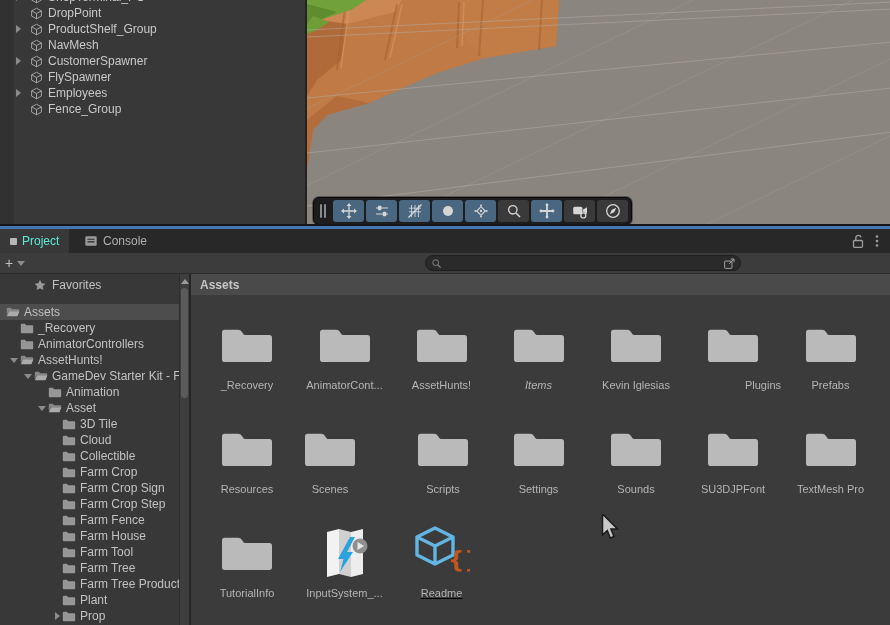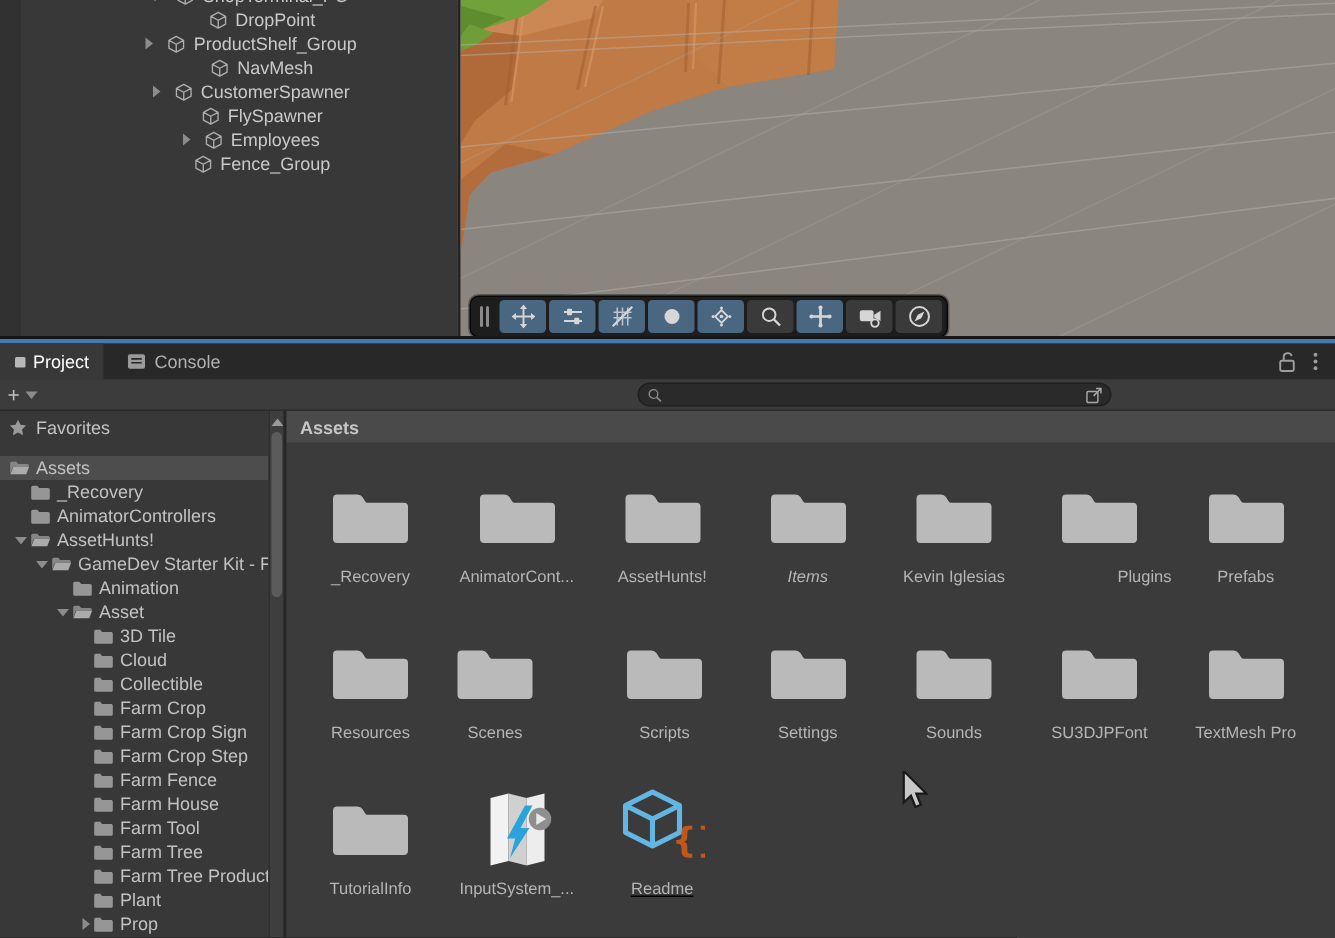--- a/index.html
+++ b/index.html
@@ -2,40 +2,40 @@
 <html><head>
 <meta charset="utf-8">
 <style>
   html,body{margin:0;padding:0;background:#202020;}
   #root{position:relative;width:890px;height:625px;background:#383838;overflow:hidden;
         font-family:"Liberation Sans","DejaVu Sans",sans-serif;-webkit-font-smoothing:antialiased;}
   
   #hierarchy-panel{position:absolute;left:0;top:0;width:305px;height:224px;background:#383838;overflow:hidden;}
   #hierarchy-strip{position:absolute;left:0;top:0;width:14px;height:224px;background:#313131;}
   #hierarchy-rows{position:absolute;left:0;top:-11px;right:0;}
-  .hrow{display:flex;align-items:center;height:16px;padding-left:30px;cursor:default;justify-content:center;}
+  .hrow{display:flex;align-items:center;height:16px;padding-left:16px;cursor:default;}
   .harrow-slot{width:14px;display:flex;align-items:center;}
   .hicon{width:13px;height:13px;margin-right:5px;flex:none;color:#aeaeae;}
   .hlabel{font-size:12px;color:#c9c9c9;white-space:nowrap;}
   #scene-view{position:absolute;left:305px;top:0;width:585px;height:224px;background:#8a857f;overflow:hidden;border-left:2px solid #232323;}
   
   #scene-toolbar{position:absolute;left:6px;top:197px;display:flex;align-items:center;gap:2px;
      background:#1d1d1d;border:1px solid #090909;border-radius:6px;padding:2px 3px;box-shadow:0 0 0 1px rgba(0,0,0,.35);}
   .sgrip{width:8px;height:14px;margin:0 3px;display:flex;gap:2px;}
   .sgrip i{width:2px;height:14px;background:#8a8a8a;border-radius:1px;}
   .sbtn{width:31px;height:22px;border-radius:3px;background:#3a3a3a;display:flex;align-items:center;justify-content:center;}
   .sbtn.active{background:#4a6782;}
   .sbtn svg{width:16px;height:16px;color:#d6d6d6;}
   
   #top-bottom-border{position:absolute;left:0;top:224px;width:890px;height:2px;background:#161616;}
   #focus-line{position:absolute;left:0;top:226px;width:890px;height:3px;}
   
   #tab-bar{position:absolute;left:0;top:229px;width:890px;height:24px;background:#282828;}
   .tab{position:absolute;top:0;height:24px;display:flex;align-items:center;gap:5px;padding:0 10px;font-size:12px;}
-  #tab-project{left:0;background:#383838;color:#ffffff;}
+  #tab-project{left:0;background:#383838;color:#5eead4;}
   #tab-console{left:74px;color:#b0b0b0;}
   .tab-swatch{width:7px;height:7px;background:#b7b7b7;border-radius:1px;}
   .tab-icon{width:14px;height:14px;color:#9a9a9a;}
   #panel-lock{position:absolute;right:24px;top:4px;width:16px;height:16px;color:#9d9d9d;}
   #panel-kebab{position:absolute;right:5px;top:4px;width:16px;height:16px;color:#9d9d9d;}
   
   #project-toolbar{position:absolute;left:0;top:253px;width:890px;height:21px;background:#3c3c3c;border-bottom:1px solid #2a2a2a;box-sizing:border-box;}
   #create-menu{position:absolute;left:5px;top:0;height:20px;display:flex;align-items:center;gap:4px;color:#c0c0c0;}
   #create-plus{font-size:14px;line-height:20px;}
   .arrow-d{width:0;height:0;border-top:5px solid #8c8c8c;border-left:4px solid transparent;border-right:4px solid transparent;}
@@ -45,21 +45,21 @@
   #search-field svg.mag{width:11px;height:11px;color:#8d8d8d;flex:none;}
   #search-input{flex:1;background:transparent;border:none;outline:none;color:#cfcfcf;font-size:11px;height:14px;padding:0 4px;min-width:0;font-family:inherit;}
   #search-expand{width:13px;height:13px;color:#a8a8a8;flex:none;}
   #toolbar-right{position:absolute;right:0;top:0;height:20px;display:flex;}
   .tbtn{width:27px;height:20px;border-left:1px solid #2f2f2f;display:flex;align-items:center;justify-content:center;color:#9d9d9d;}
   .tbtn svg{width:15px;height:15px;}
   #visibility-toggle{width:40px;gap:3px;font-size:11px;color:#9d9d9d;}
   
   #bottom{position:absolute;left:0;top:274px;width:890px;height:351px;}
   #tree-panel{position:absolute;left:0;top:0;width:189px;height:351px;background:#383838;overflow:hidden;}
-  #favorites-row{display:flex;align-items:center;height:18px;padding-left:6px;gap:6px;margin-top:2px;}
+  #favorites-row{display:flex;align-items:center;height:18px;padding-left:6px;gap:6px;margin-top:2px;margin-left:28px;}
   #favorites-row svg{width:12px;height:12px;color:#9a9a9a;}
   #favorites-label{font-size:12px;color:#c2c2c2;}
   #tree-rows{position:absolute;left:0;top:30px;right:10px;}
   .trow{display:flex;align-items:center;height:16px;white-space:nowrap;overflow:hidden;}
   .trow.selected{background:#4d4d4d;}
   .tspacer{display:flex;align-items:center;justify-content:flex-end;flex:none;}
   .tarrow{margin-right:2px;flex:none;}
   .ticon{width:14px;height:12px;margin-right:4px;flex:none;}
   .tlabel{font-size:12px;color:#c2c2c2;}
   #tree-scrollbar{position:absolute;right:0;top:0;width:10px;height:351px;background:#3e3e3e;border-left:1px solid #2e2e2e;box-sizing:border-box;}

